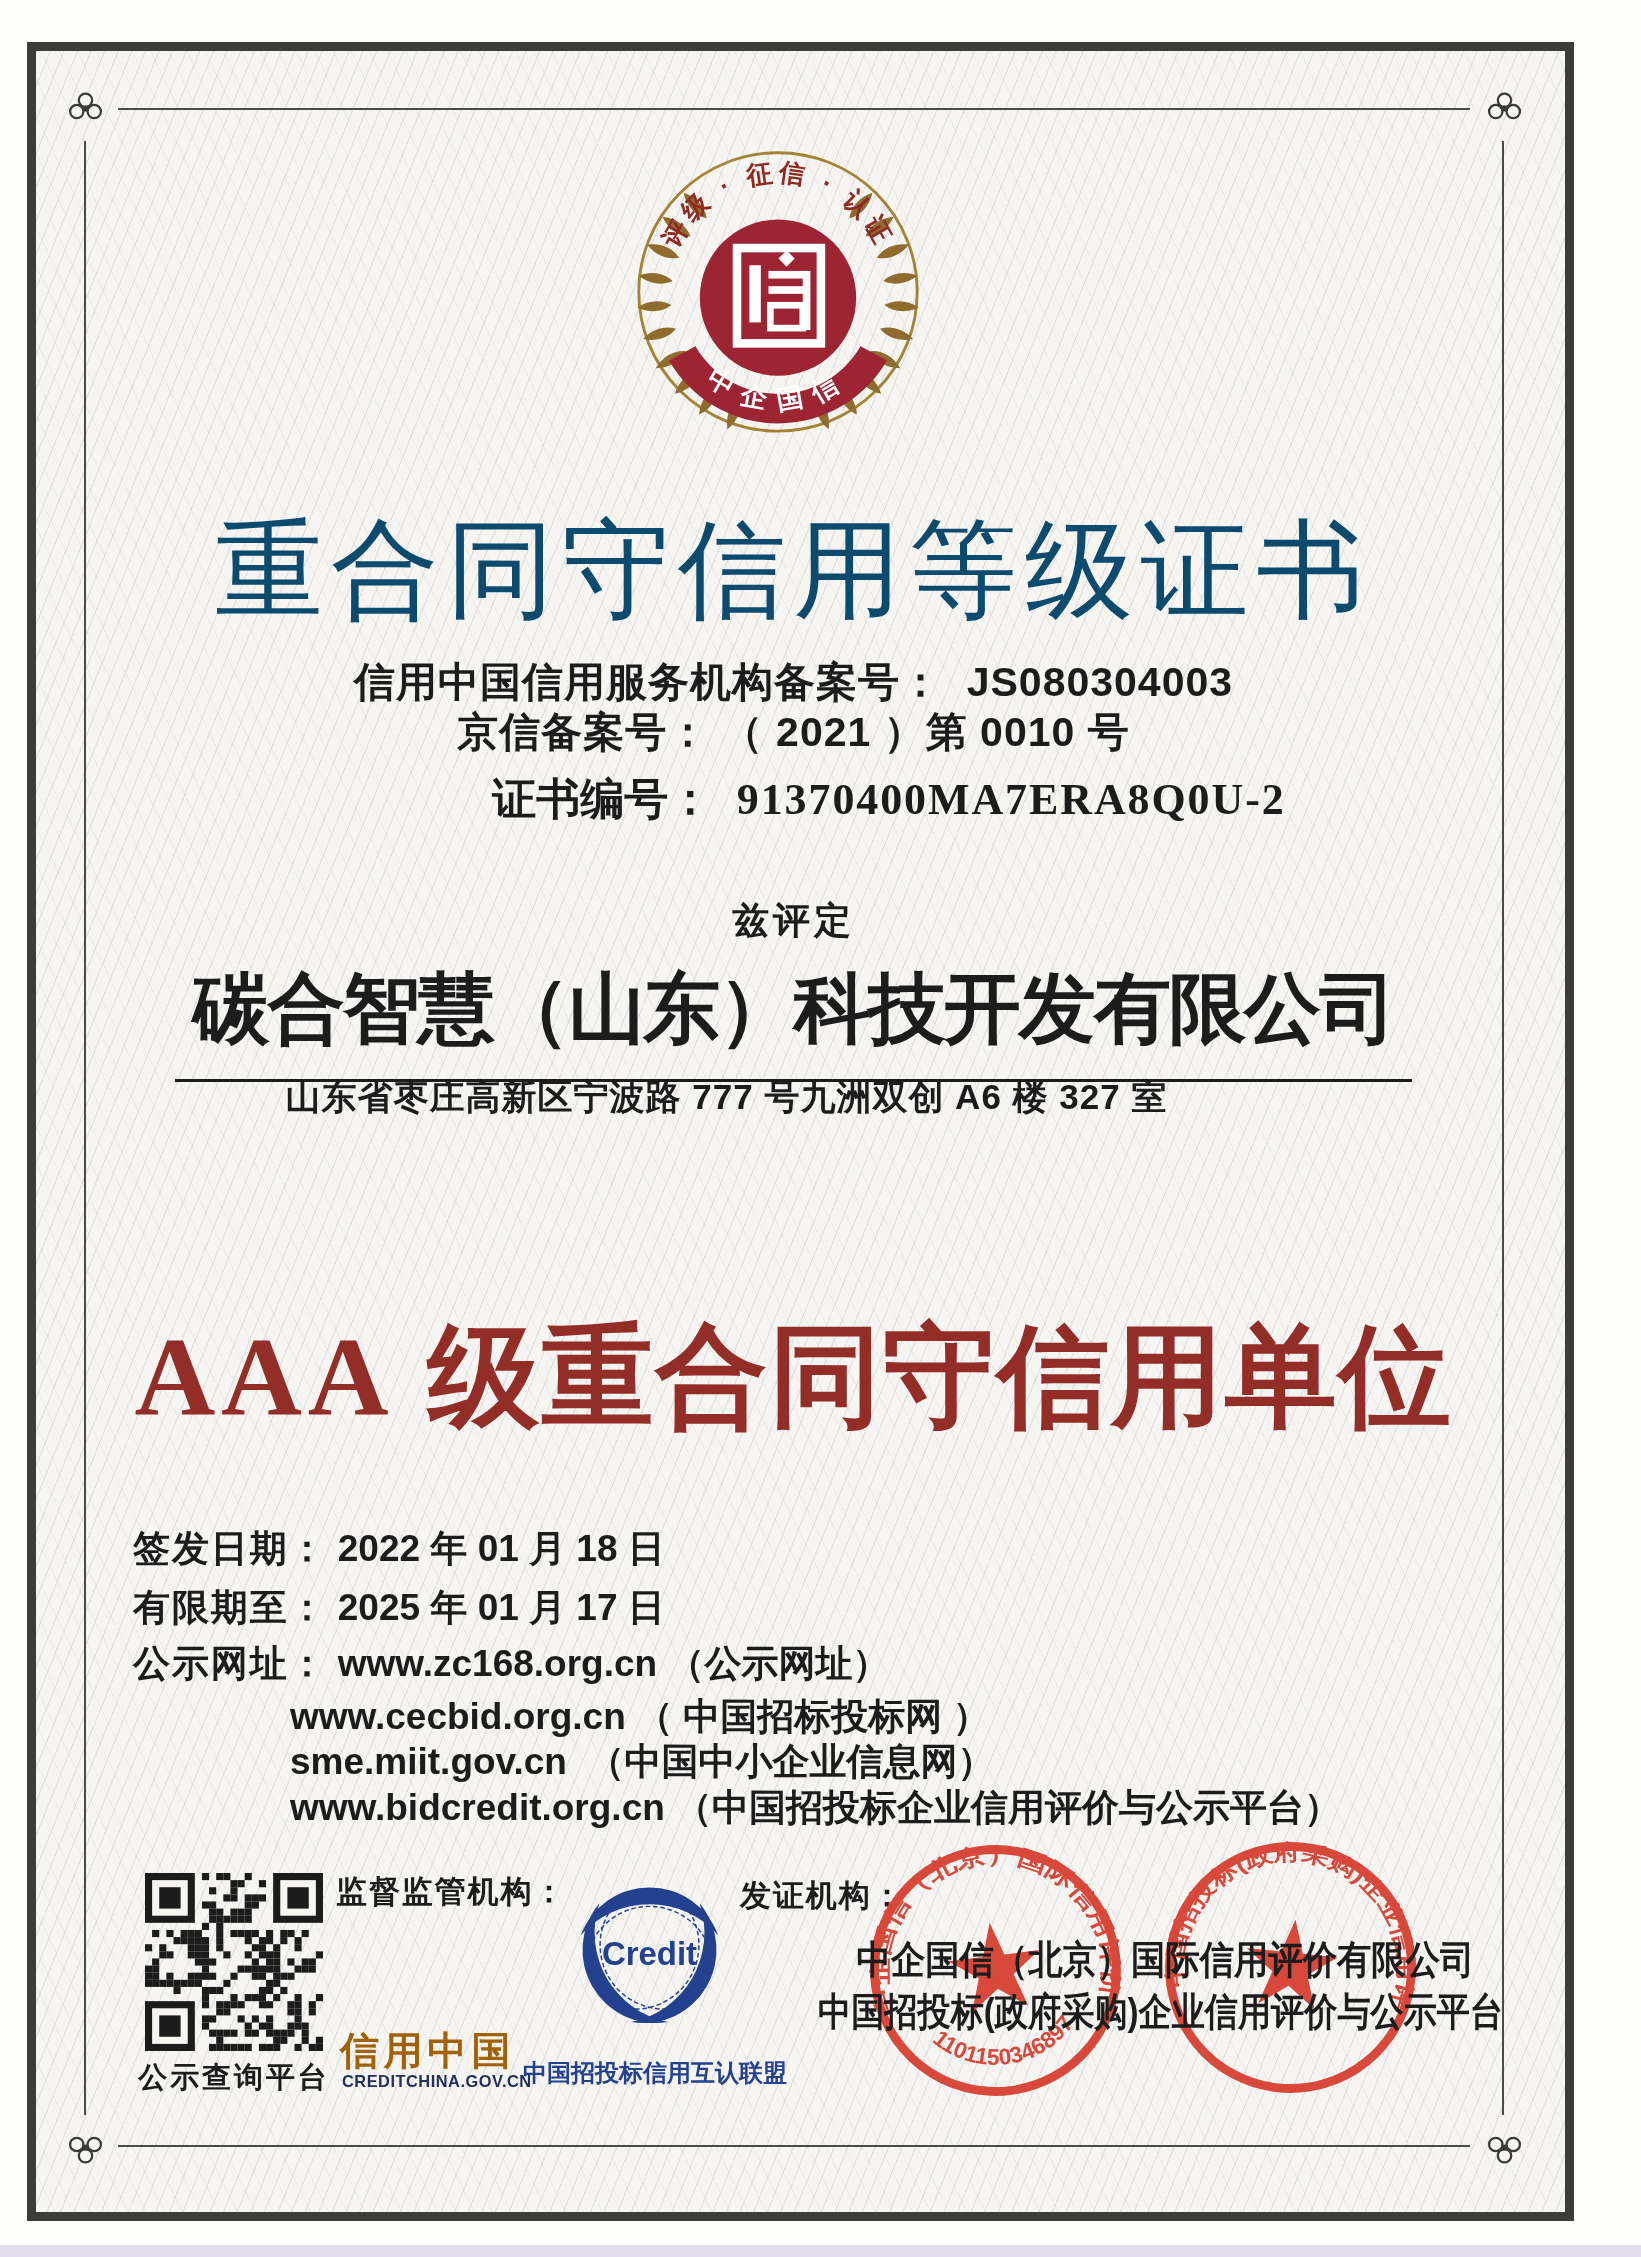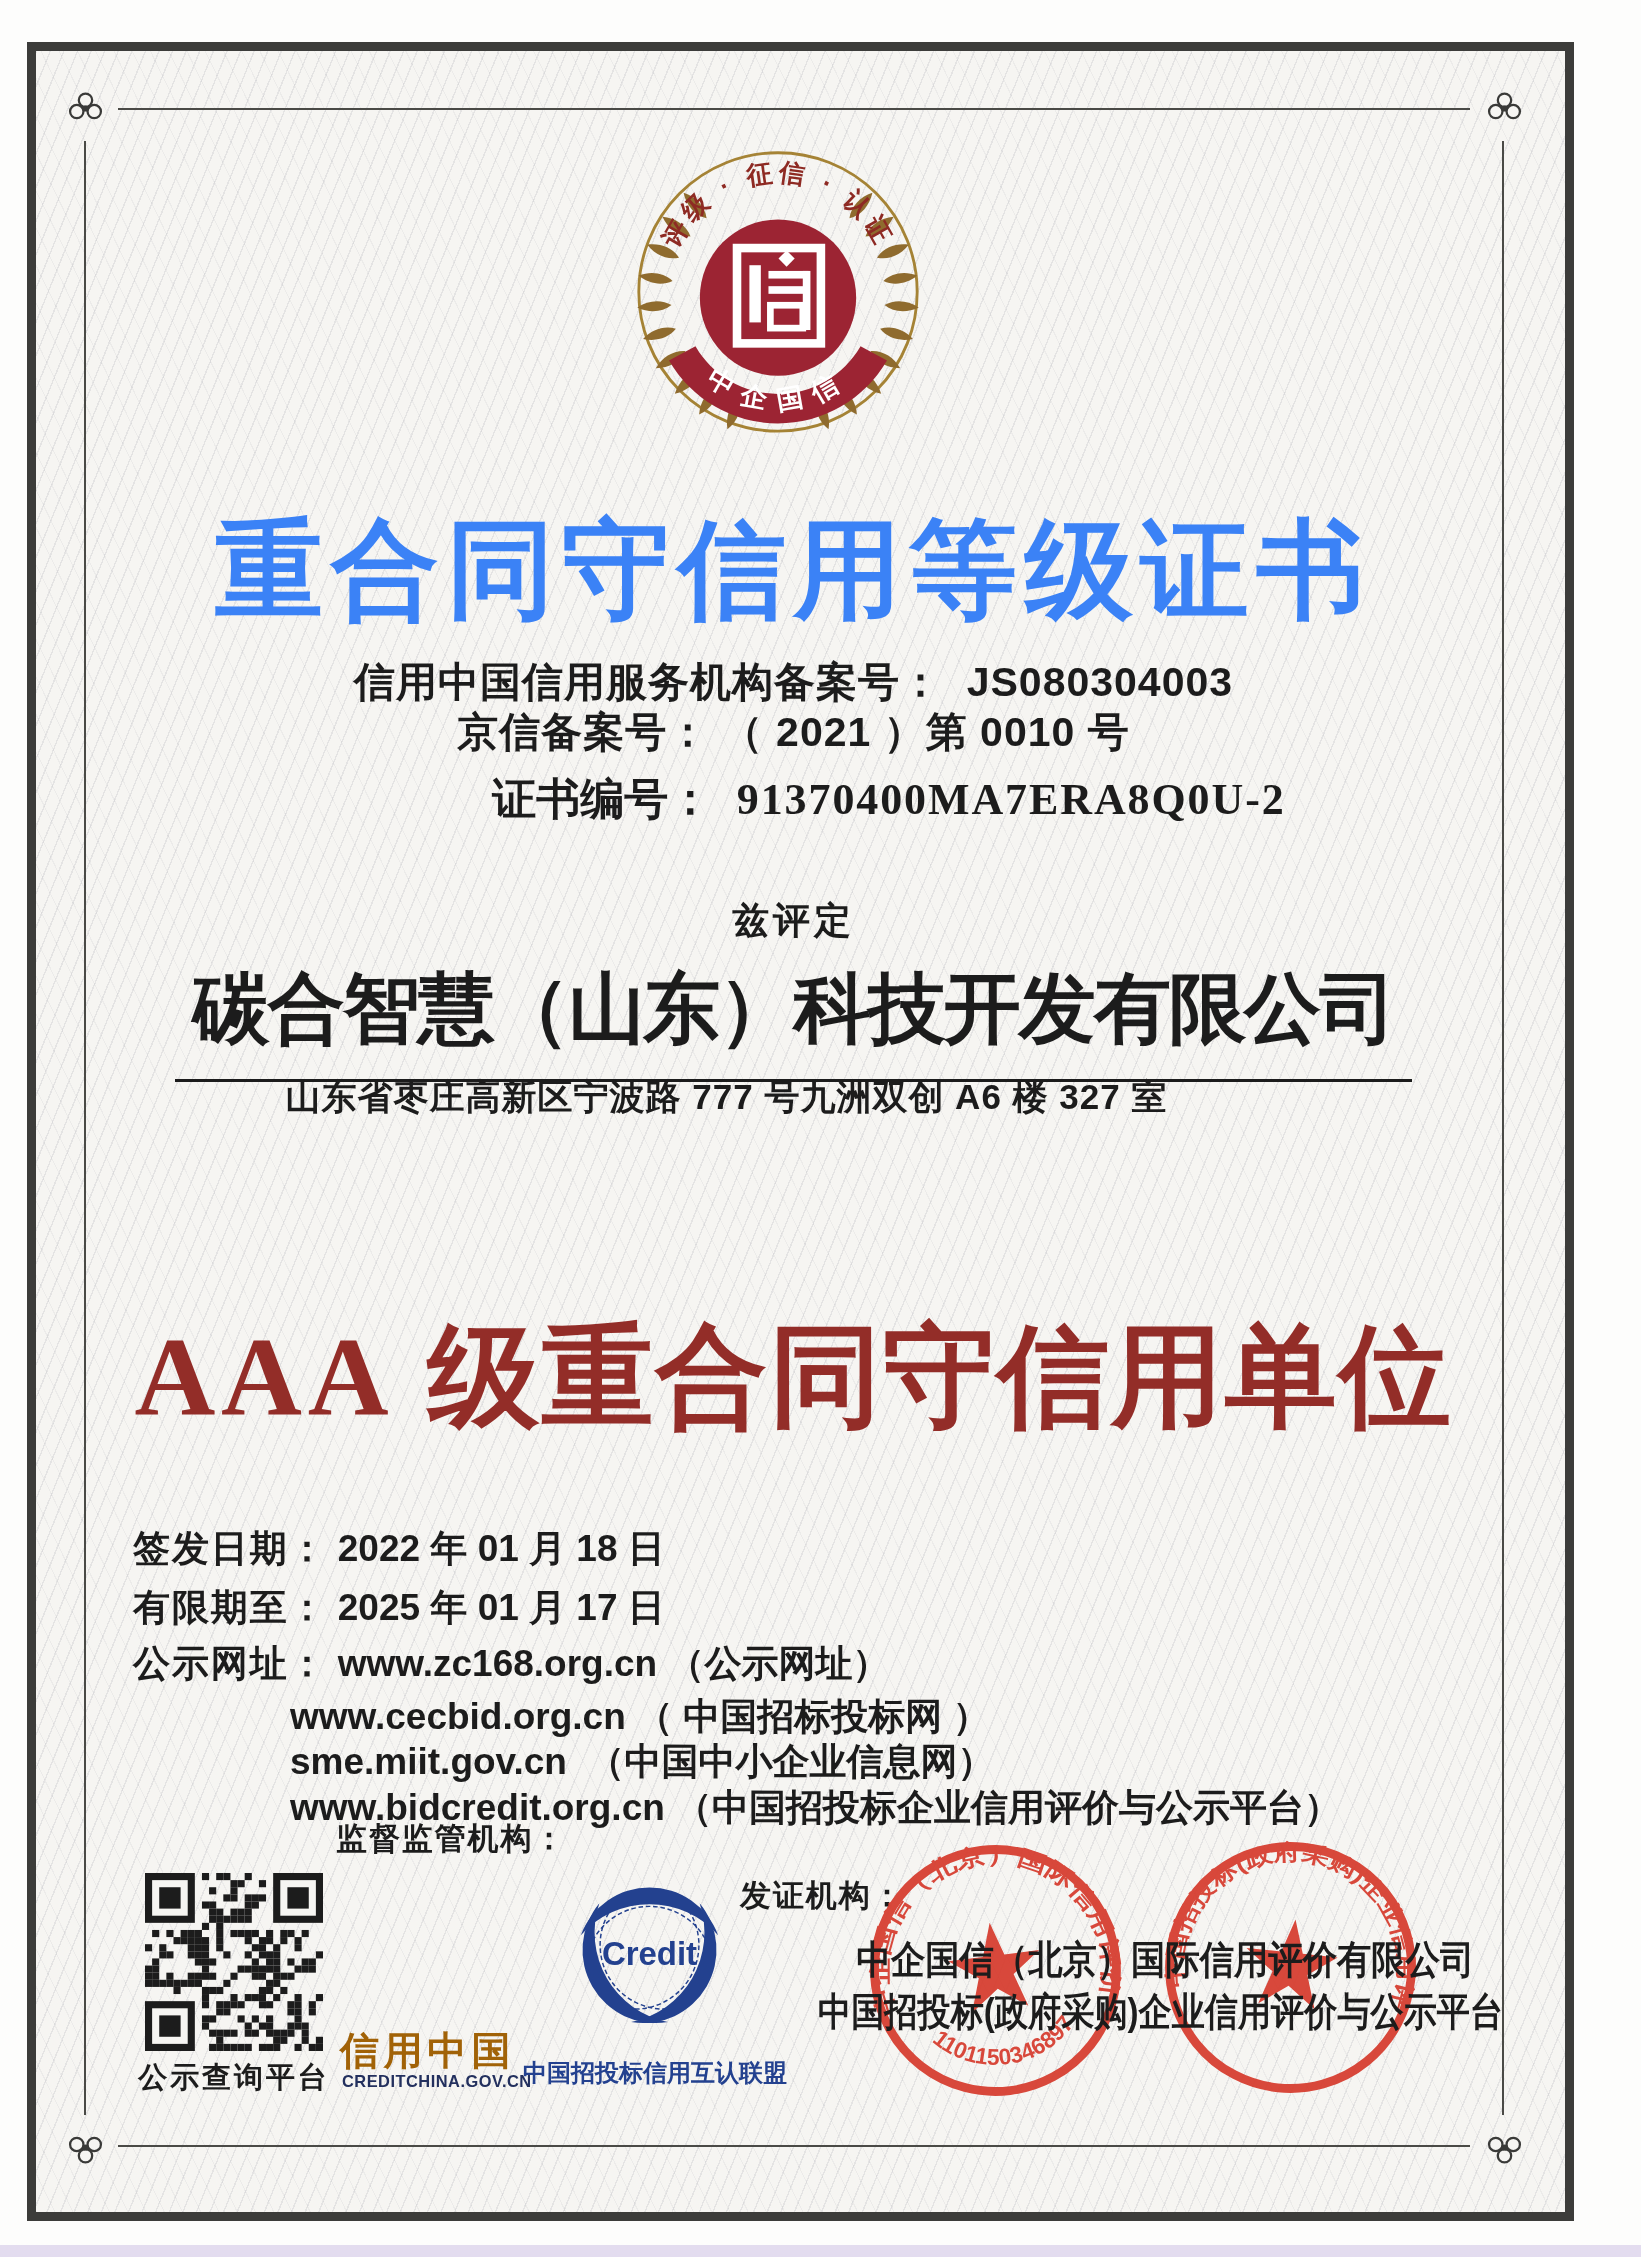--- a/index.html
+++ b/index.html
@@ -10,39 +10,39 @@
          border:9.7px solid #3c3c3a;
          background:
            repeating-linear-gradient(112deg, rgba(120,122,138,0.14) 0 1.4px, transparent 1.4px 12.6px),
            repeating-linear-gradient(64deg, rgba(120,122,138,0.08) 0 1px, transparent 1px 16.4px),
            #f6f5f2;}
   
   .fline{position:absolute;background:#4a4a46;}
   .ornament{position:absolute;width:37px;height:37px;}
   .abs{position:absolute;}
   .ctr{text-align:center;}
-  .title{font-size:108px;font-weight:700;letter-spacing:7.7px;color:#3b82f6;white-space:nowrap;}
+  .title{font-size:108px;font-weight:400;letter-spacing:7.7px;color:#0c4a6e;white-space:nowrap;}
   .regline{font-size:41px;font-weight:bold;letter-spacing:1px;white-space:nowrap;}
   .certline{font-size:44px;font-weight:bold;white-space:nowrap;}
   .certval{font-family:"Liberation Serif","DejaVu Serif",serif;font-weight:bold;letter-spacing:1.9px;}
   .preamble{font-size:37px;font-weight:900;letter-spacing:3.9px;}
   .company{font-size:77px;font-weight:900;letter-spacing:-1.9px;white-space:nowrap;
            border-bottom:3.9px solid #1c1c1c;padding:0 17.4px 17.4px 17.4px;display:inline-block;}
   .address{font-size:35px;font-weight:bold;letter-spacing:1px;white-space:nowrap;}
   .gradelabel{font-size:42px;font-weight:900;letter-spacing:1.9px;}
   .grade{font-size:112px;font-weight:900;color:#932d28;white-space:nowrap;letter-spacing:1.9px;}
   .grade .aaa{font-family:"Liberation Serif","DejaVu Serif",serif;letter-spacing:5.8px;}
   .drow{position:absolute;left:133px;font-size:37px;font-weight:bold;white-space:nowrap;}
   .dlabel{display:inline-block;min-width:176px;letter-spacing:1.9px;}
   .durl{display:inline-block;min-width:0;}
   .sites-indent{left:290px;}
   .qr{position:absolute;left:145px;top:1871px;width:178px;height:182px;}
   .qrcap{position:absolute;left:124px;top:2058px;width:220px;text-align:center;
          font-size:29px;font-weight:900;letter-spacing:2.9px;}
-  .suplabel{position:absolute;left:336px;top:1818px;font-size:31px;font-weight:900;letter-spacing:1.9px;}
+  .suplabel{position:absolute;left:336px;top:1871px;font-size:31px;font-weight:900;letter-spacing:1.9px;}
   .cchina{position:absolute;left:340px;top:2024px;font-size:39px;font-weight:900;
           color:#a16207;letter-spacing:4.8px;}
   .cchina-dom{position:absolute;left:342px;top:2072px;font-size:16.4px;font-weight:900;
           color:#23305e;letter-spacing:0.5px;}
   .creditlogo{position:absolute;left:558px;top:1862px;width:183px;height:183px;}
   .alliance{position:absolute;left:510px;top:2057px;width:290px;text-align:center;
             font-size:24px;font-weight:900;color:#23418f;letter-spacing:0px;}
   .issuerlabel{position:absolute;left:740px;top:1875px;font-size:31px;font-weight:900;letter-spacing:1.9px;}
   .issuer1{position:absolute;left:816px;top:1933px;width:676px;text-align:center;z-index:3;
            font-size:39px;font-weight:900;white-space:nowrap;transform:scaleX(.88);transform-origin:center;}

